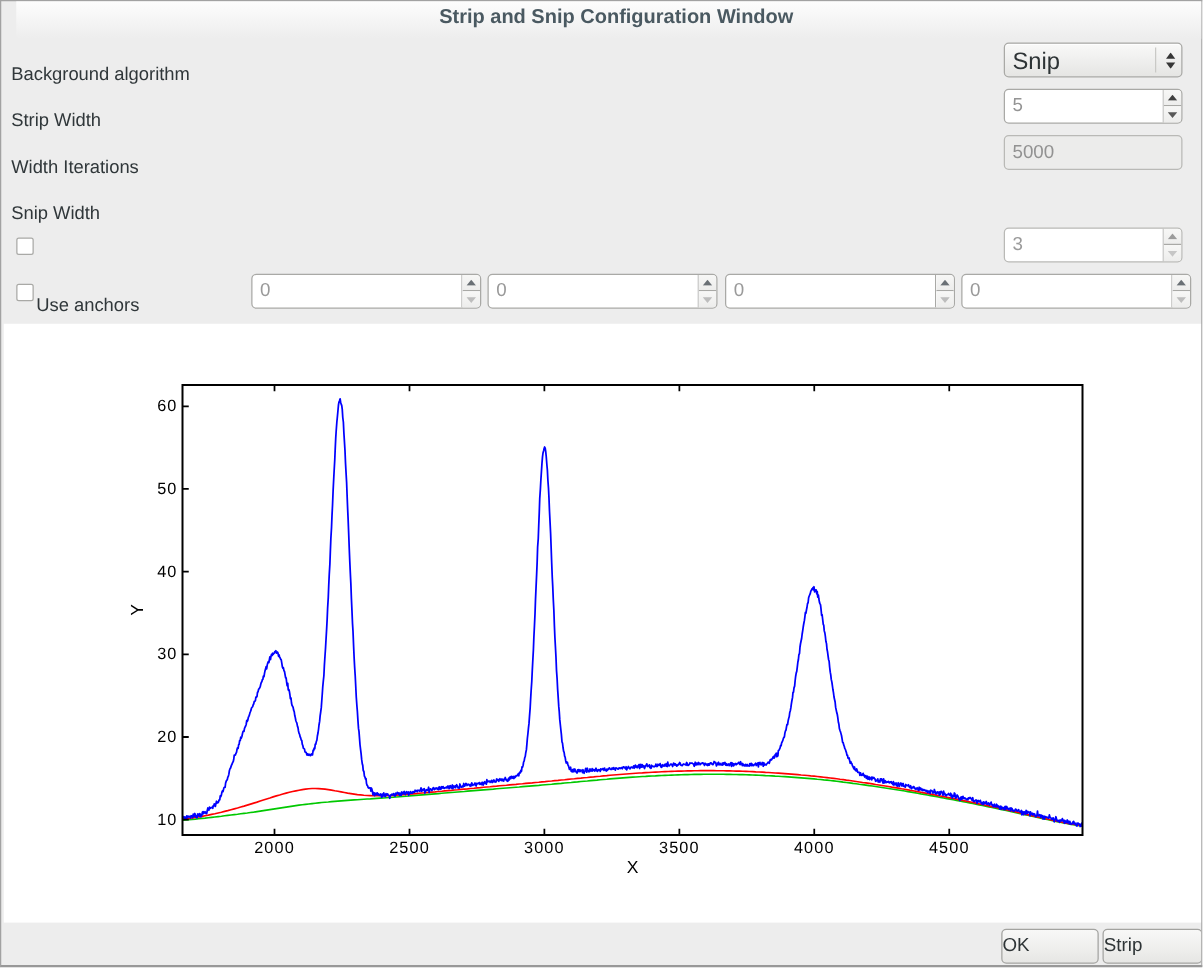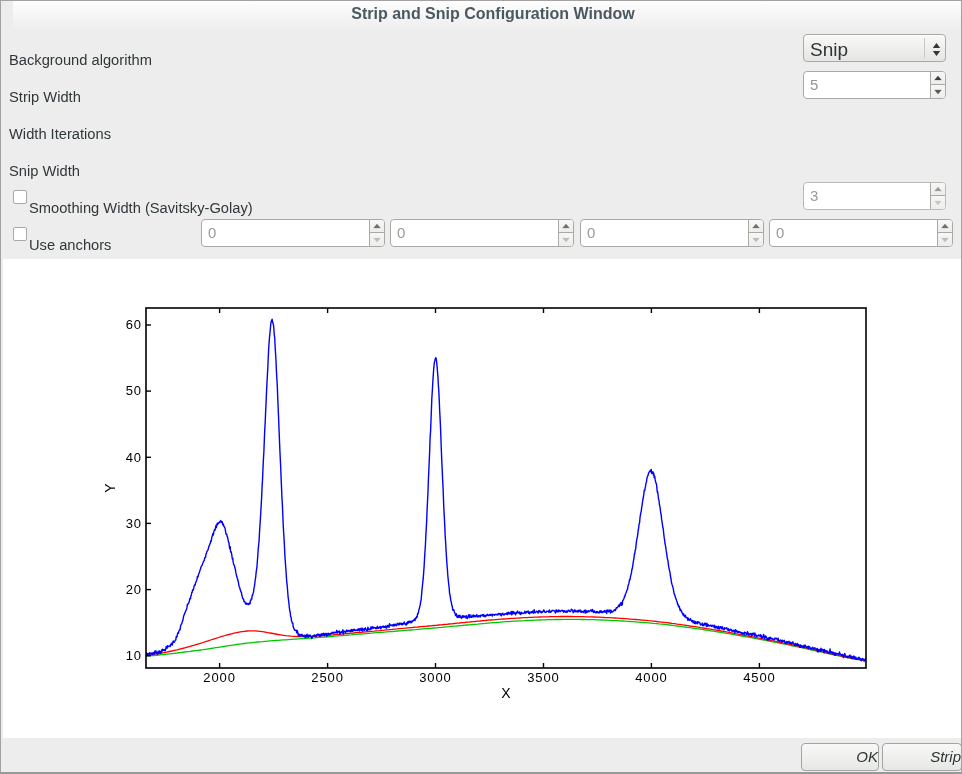--- a/index.html
+++ b/index.html
@@ -24,21 +24,21 @@
 .spincell.up { top:0; border-bottom:1px solid #a9a9a6; }
 .spincell.dn { bottom:0; }
 .spincell svg { position:absolute; left:50%; top:50%; transform:translate(-50%,-50%); }
 .entry-dis { position:absolute; height:28px; border:1px solid #b9b9b6; border-radius:4px;
   background:#ececeb; }
 .entry-dis span { position:absolute; left:6px; top:4px; font-size:15px; color:#929292; }
 .cb { position:absolute; left:12px; width:14px; height:14px; background:#fff;
   border:1px solid #a9a9a6; border-radius:2px; }
 .btn { position:absolute; top:742px; height:28px; border:1px solid #a3a3a0; border-radius:4px;
   background:linear-gradient(#f8f8f7,#eeeeec 60%,#e6e6e4);
-  font-size:15px; color:#2e3436; text-align:right; padding-top:4px;font-style:italic; }
+  font-size:15px; color:#2e3436; text-align:left; padding-top:4px; }
 #plotwhite { position:absolute; left:2px; top:258px; width:958px; height:479px; background:#fff; }
 </style></head>
 <body>
 <div id="win">
 <div id="titlebar">Strip and Snip Configuration Window</div>
 <div class="lbl" style="top:37px">Background algorithm</div>
 <div class="combo" style="left:802px;top:33px;width:143px">
 <span class="combotxt">Snip</span>
 <span class="combosep"></span>
 <span class="comboarr"><svg width="9" height="13" viewBox="0 0 9 13">
@@ -56,23 +56,25 @@
           </svg>
         </span>
         <span class="spincell dn">
           <svg width="8" height="5" viewBox="0 0 8 5">
             <path d="M4 4.8 L7.8 0.2 H0.2 Z" fill="#585858"></path>
           </svg>
         </span>
       </span>
     </div>
 <div class="lbl" style="top:111px">Width Iterations</div>
+<div class="entry-dis" style="left:802px;top:107px;width:143px">
+      <span>5000</span>
+    </div>
 <div class="lbl" style="top:148px">Snip Width</div>
 <div class="cb" style="top:189px"></div>
-<div class="lbl" style="left:28px;top:185px">Smoothing Width (Savitsky-Golay)</div>
 <div class="spin" style="left:802px;top:181px;width:143px;border-color:#b9b9b6">
       <span class="spintxt" style="color:#9a9a9a">3</span>
       <span class="spincol" style="width:15px">
         <span class="spincell up">
           <svg width="8" height="5" viewBox="0 0 8 5">
             <path d="M4 0.2 L7.8 4.8 H0.2 Z" fill="#9b9b9b"></path>
           </svg>
         </span>
         <span class="spincell dn">
           <svg width="8" height="5" viewBox="0 0 8 5">

